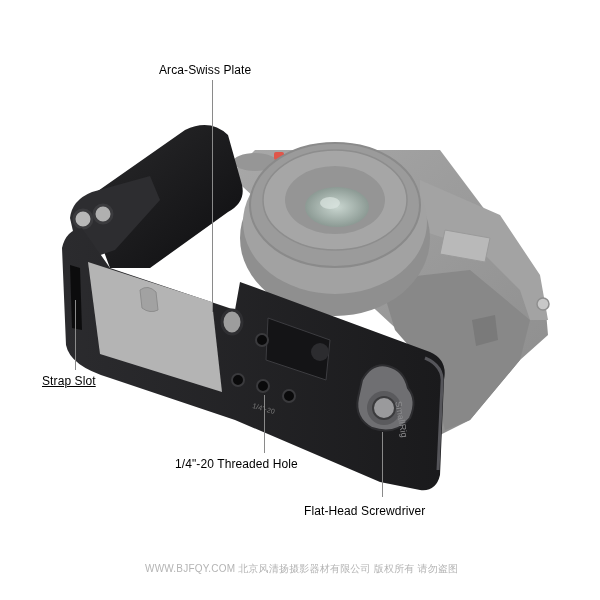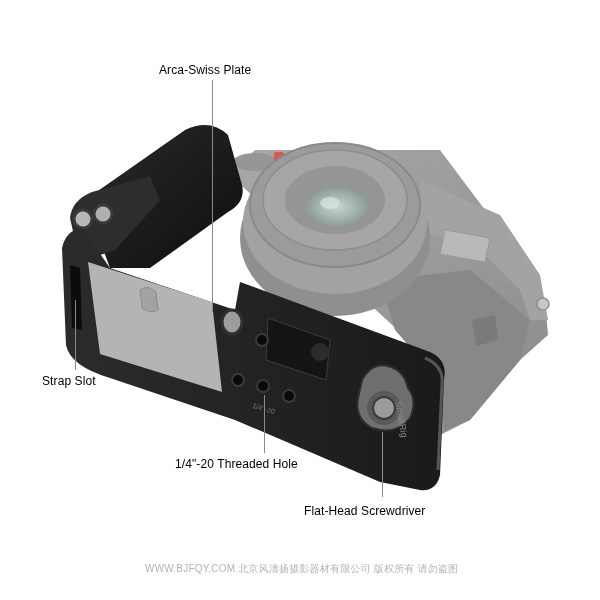--- a/index.html
+++ b/index.html
@@ -105,17 +105,17 @@
   <div class="label" style="left:252px; top:402px; font-size:7px; color:#7a7a7a; transform:rotate(16deg);">1/4"-20</div>
   <div class="label" style="left:405px; top:400px; font-size:9px; color:#8e8e90; transform:rotate(80deg); transform-origin:left top;">SmallRig</div>
 </div>
 
 <div class="callout-line" style="left:212px; top:80px; height:232px;"></div>
 <div class="callout-line" style="left:75px; top:300px; height:70px;"></div>
 <div class="callout-line" style="left:264px; top:395px; height:58px;"></div>
 <div class="callout-line" style="left:382px; top:432px; height:65px;"></div>
 
 <div class="label" style="left:159px; top:63px;">Arca-Swiss Plate</div>
-<div class="label" style="left:42px; top:374px;">Strap Slot</div>
+<div class="label" style="left:42px; top:374px;text-decoration:underline;">Strap Slot</div>
 <div class="label" style="left:175px; top:457px;">1/4"-20 Threaded Hole</div>
 <div class="label" style="left:304px; top:504px;text-align:right;">Flat-Head Screwdriver</div>
 
 <div class="watermark">WWW.BJFQY.COM 北京风清扬摄影器材有限公司 版权所有 请勿盗图</div>
 
 </body></html>

